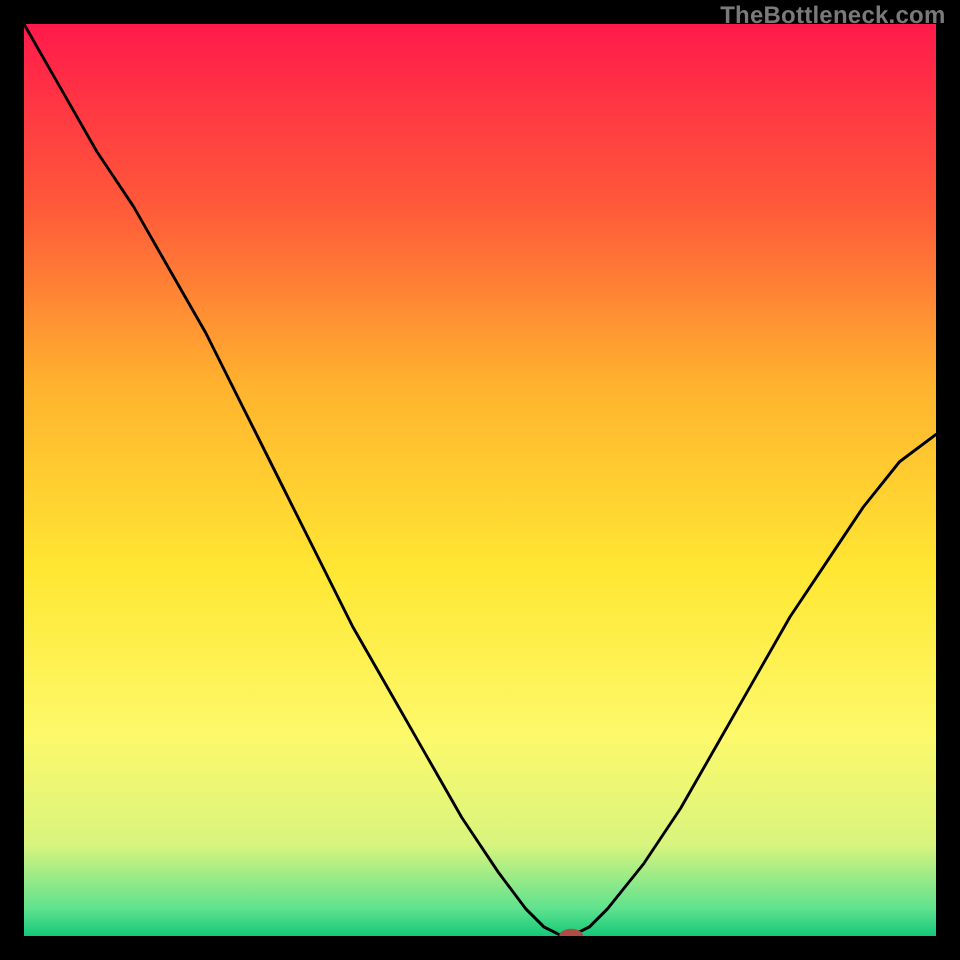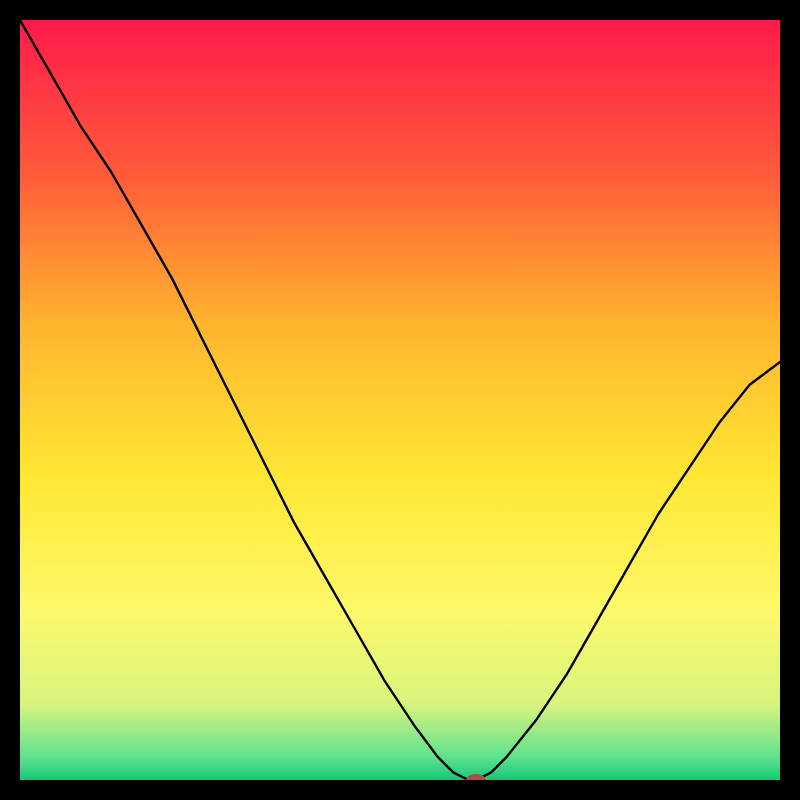--- a/index.html
+++ b/index.html
@@ -37,20 +37,21 @@
   .plot svg {
     display: block;
     width: 760px;
     height: 760px;
   }
 </style>
 </head>
 <body>
 
 <div class="frame">
+  <div class="watermark">TheBottleneck.com</div>
 
   <div class="plot">
     <svg viewBox="0 0 760 760" preserveAspectRatio="none">
       <defs>
         <linearGradient id="bg-grad" x1="0" y1="0" x2="0" y2="1">
         <stop offset="0%" stop-color="#ff1a4b"></stop>
             <stop offset="20%" stop-color="#ff5a3a"></stop>
             <stop offset="40%" stop-color="#ffb42e"></stop>
             <stop offset="60%" stop-color="#ffe733"></stop>
             <stop offset="78%" stop-color="#fdf96b"></stop>

